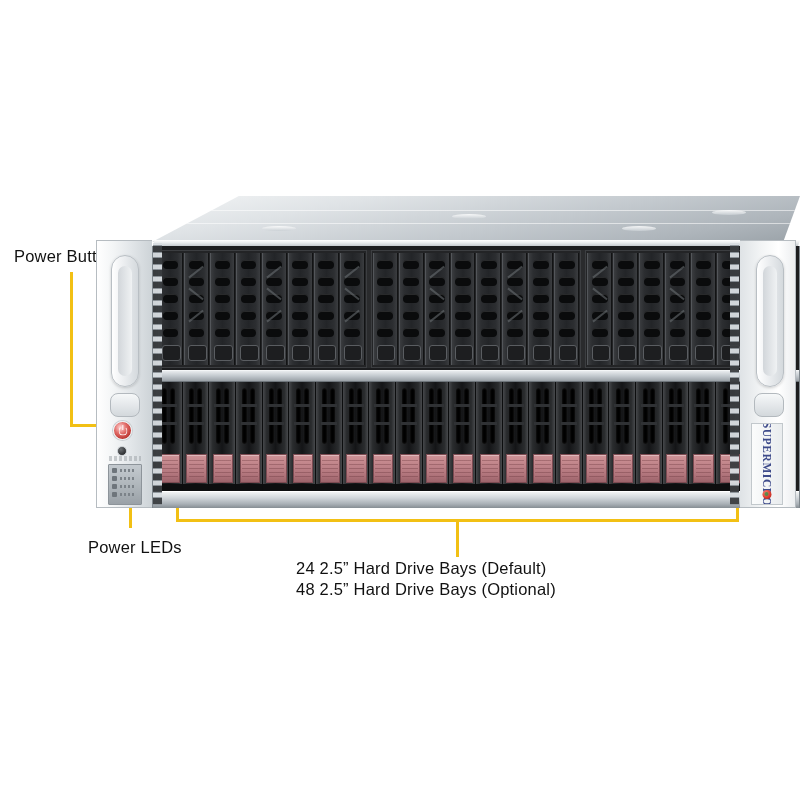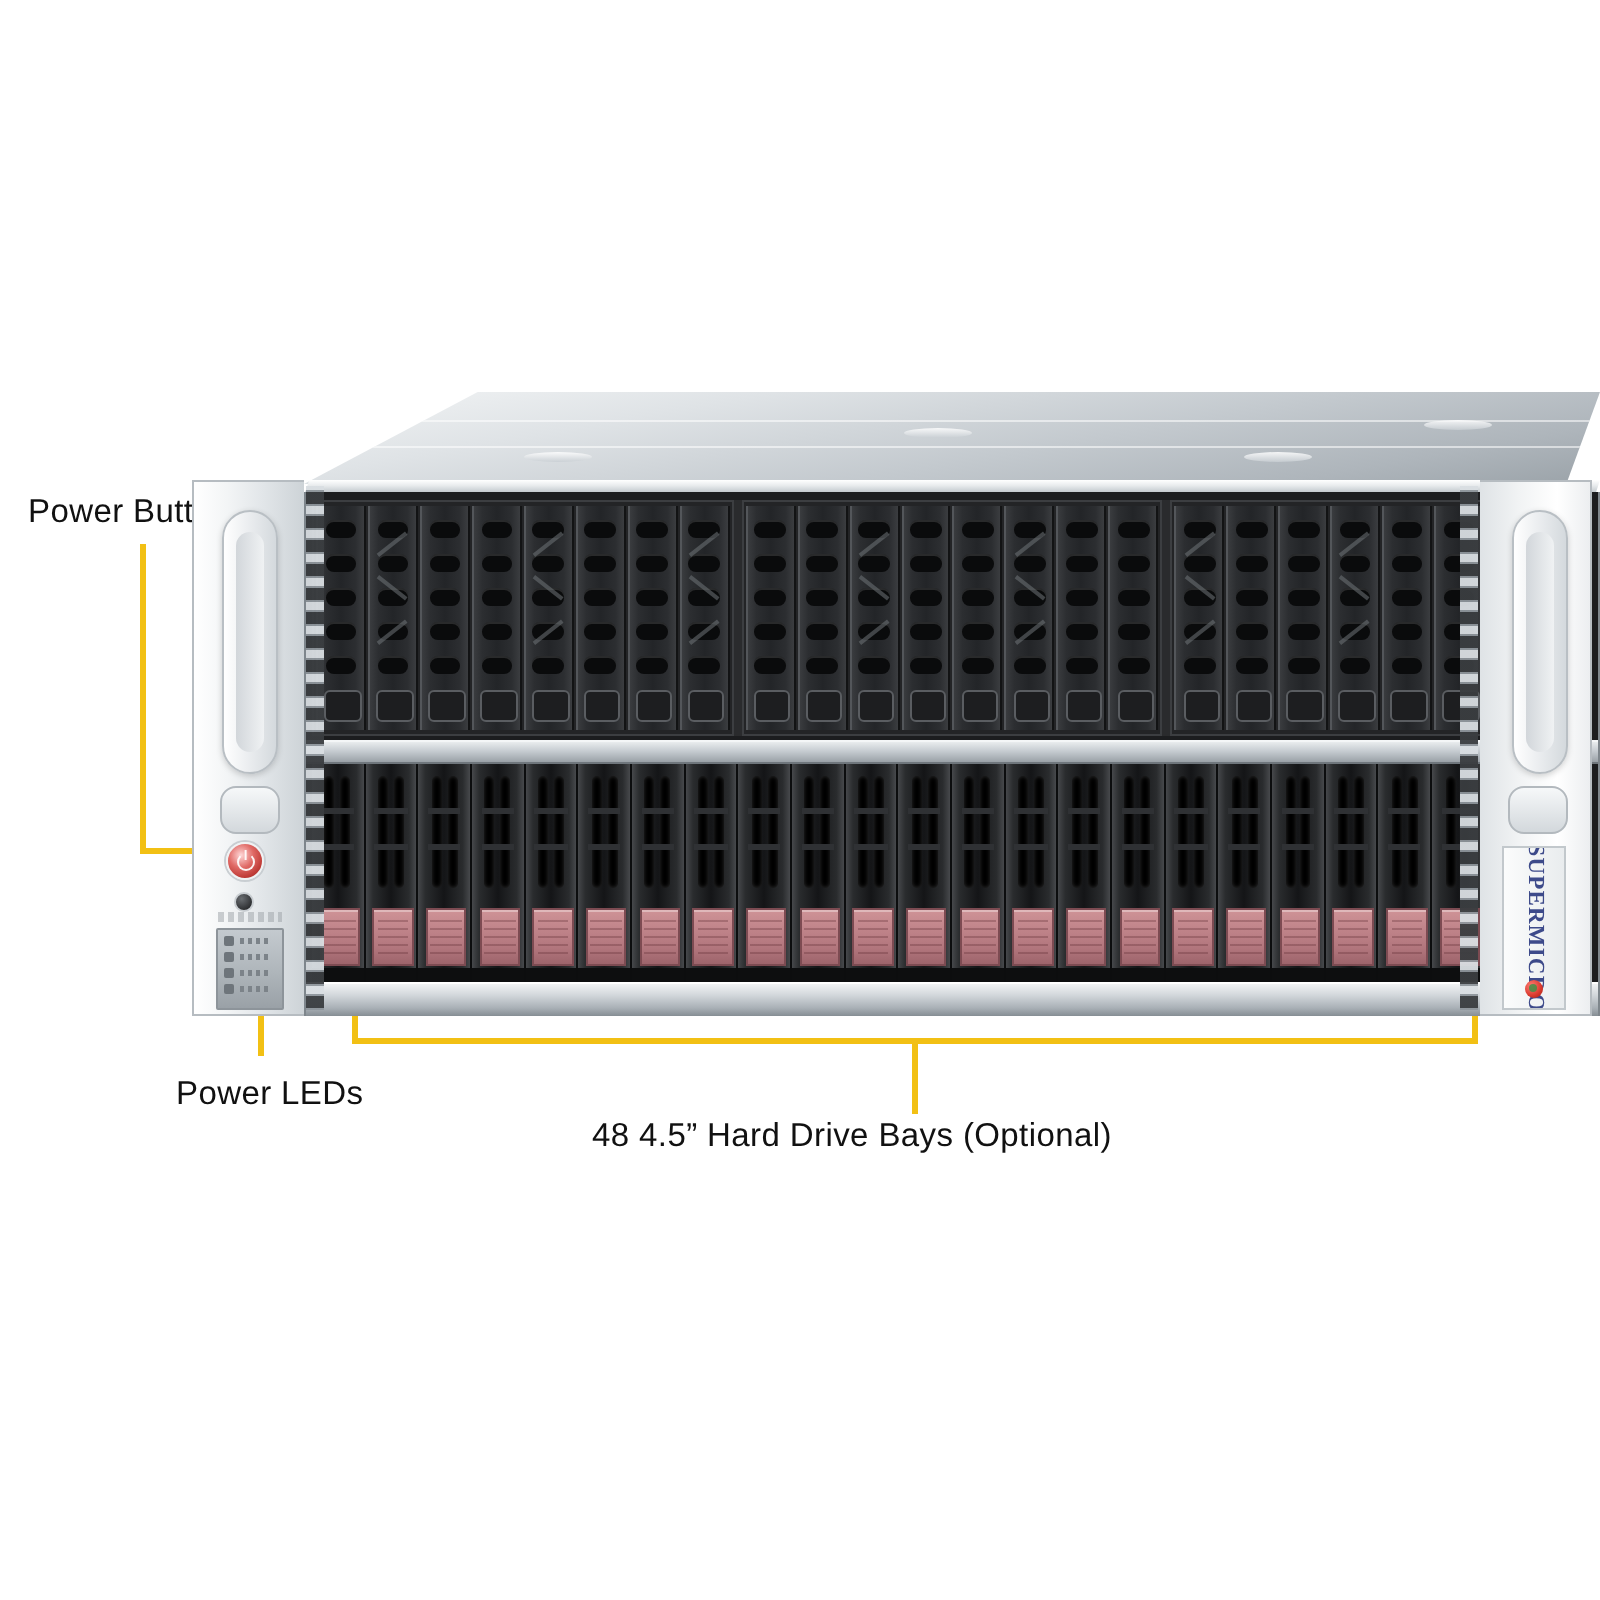--- a/index.html
+++ b/index.html
@@ -270,21 +270,22 @@
 </head>
 <body>
 
 <div id="stage">
 
   <div class="callout" id="lbl-power">Power Button</div>
 
   <div class="callout" id="lbl-status">Power LEDs</div>
 
   <div class="callout" id="lbl-bays">
-    <div>48  4.5” Hard Drive Bays (Optional)</div>
+    <div>24  2.5” Hard Drive Bays (Default)</div>
+    <div>48  2.5” Hard Drive Bays (Optional)</div>
   </div>
 
   <div class="lead abs" id="lead-pwr-v" style="left:70px;top:272px;width:3px;height:155px;"></div>
   <div class="lead abs" id="lead-pwr-h" style="left:70px;top:424px;width:45px;height:3px;"></div>
 
   <div class="lead abs" id="lead-led-v" style="left:129px;top:462px;width:3px;height:66px;"></div>
 
   <div class="lead abs" id="lead-bay-left" style="left:176px;top:466px;width:3px;height:56px;"></div>
   <div class="lead abs" id="lead-bay-right" style="left:736px;top:466px;width:3px;height:56px;"></div>
   <div class="lead abs" id="lead-bay-h" style="left:176px;top:519px;width:563px;height:3px;"></div>

